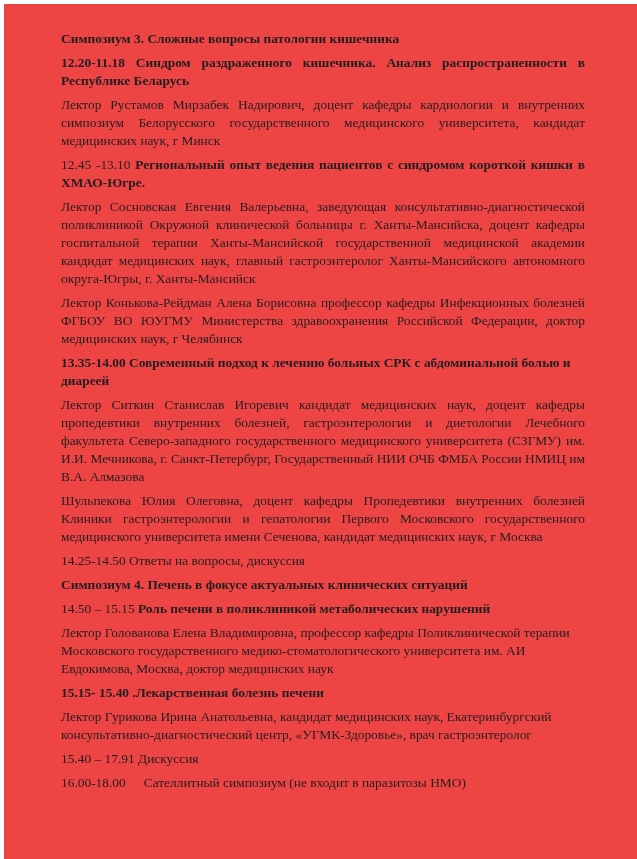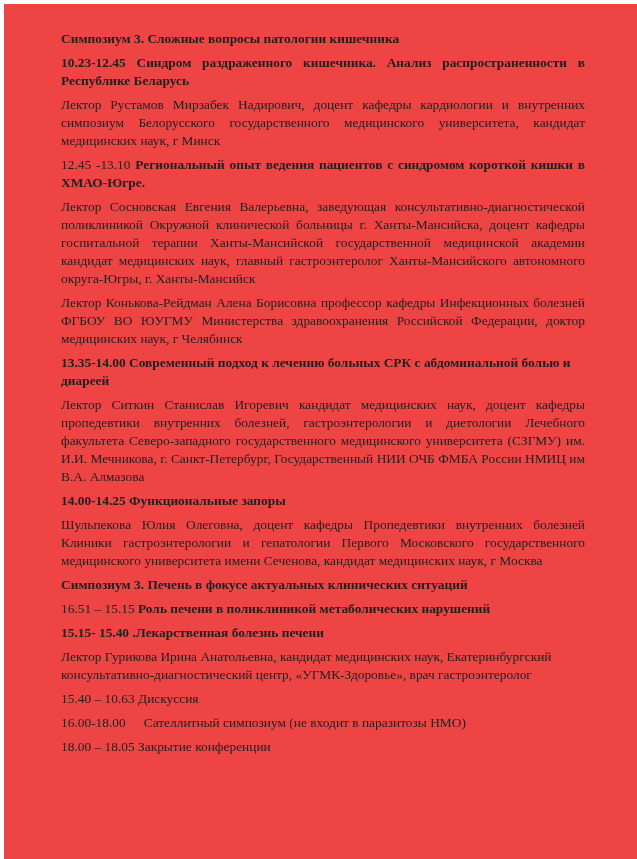--- a/index.html
+++ b/index.html
@@ -28,48 +28,48 @@
   .gap-top { margin-top: 5px; }
   .tabgap { margin-right: 18px; }
 </style>
 </head>
 <body>
 
 <div class="page">
 
   <p class="blk bold">Симпозиум 3. Сложные вопросы патологии кишечника</p>
 
-  <p class="blk bold justify">10.23-12.45 Синдром раздраженного кишечника. Анализ распространенности в Республике Беларусь</p>
+  <p class="blk bold justify">12.20-11.18 Синдром раздраженного кишечника. Анализ распространенности в Республике Беларусь</p>
 
   <p class="blk justify">Лектор Рустамов Мирзабек Надирович, доцент кафедры кардиологии и внутренних симпозиум Белорусского государственного медицинского университета, кандидат медицинских наук, г Минск</p>
 
   <p class="blk justify"><span>12.45 -13.10 </span><span class="bold">Региональный опыт ведения пациентов с синдромом короткой кишки в ХМАО-Югре.</span></p>
 
   <p class="blk justify">Лектор Сосновская Евгения Валерьевна, заведующая консультативно-диагностической поликлиникой Окружной клинической больницы г. Ханты-Мансийска, доцент кафедры госпитальной терапии Ханты-Мансийской государственной медицинской академии кандидат медицинских наук, главный гастроэнтеролог Ханты-Мансийского автономного округа-Югры, г. Ханты-Мансийск</p>
 
 
   <p class="blk justify">Лектор Конькова-Рейдман Алена Борисовна  профессор кафедры Инфекционных болезней ФГБОУ ВО ЮУГМУ Министерства здравоохранения Российской Федерации, доктор медицинских наук, г Челябинск</p>
 
   <p class="blk bold">13.35-14.00 Современный подход к лечению больных СРК с абдоминальной болью и диареей</p>
 
   <p class="blk justify">Лектор Ситкин Станислав Игоревич  кандидат медицинских наук, доцент кафедры пропедевтики внутренних болезней, гастроэнтерологии и диетологии Лечебного факультета Северо-западного государственного медицинского университета (СЗГМУ) им. И.И. Мечникова,  г. Санкт-Петербург, Государственный НИИ ОЧБ ФМБА России НМИЦ им В.А. Алмазова</p>
 
-  <p class="blk bold">14.00-14.25 Функциональные запоры</p>
 
   <p class="blk justify">Шульпекова Юлия Олеговна, доцент кафедры Пропедевтики внутренних болезней Клиники гастроэнтерологии и гепатологии Первого Московского государственного медицинского университета имени Сеченова,  кандидат медицинских наук, г Москва</p>
 
+  <p class="blk">14.25-14.50 Ответы на вопросы, дискуссия</p>
 
-  <p class="blk bold">Симпозиум 3.  Печень в фокусе актуальных клинических ситуаций</p>
+  <p class="blk bold">Симпозиум 4.  Печень в фокусе актуальных клинических ситуаций</p>
 
-  <p class="blk"><span>16.51 – 15.15 </span><span class="bold">Роль печени в поликлиникой метаболических нарушений</span></p>
+  <p class="blk"><span>14.50 – 15.15 </span><span class="bold">Роль печени в поликлиникой метаболических нарушений</span></p>
 
+  <p class="blk">Лектор Голованова Елена Владимировна, профессор кафедры Поликлинической терапии Московского государственного медико-стоматологического университета им. АИ Евдокимова, Москва, доктор медицинских наук</p>
 
   <p class="blk bold">15.15- 15.40 .Лекарственная болезнь печени</p>
 
   <p class="blk">Лектор Гурикова Ирина Анатольевна, кандидат медицинских наук, Екатеринбургский консультативно-диагностический центр, «УГМК-Здоровье», врач гастроэнтеролог</p>
 
-  <p class="blk">15.40 – 10.63 Дискуссия</p>
+  <p class="blk">15.40 – 17.91 Дискуссия</p>
 
   <p class="blk gap-top"><span class="tabgap">16.00-18.00</span><span>Сателлитный симпозиум (не входит в паразитозы НМО)</span></p>
 
-  <p class="blk gap-top">18.00 – 18.05 Закрытие конференции</p>
 
 </div>
 
 </body></html>

